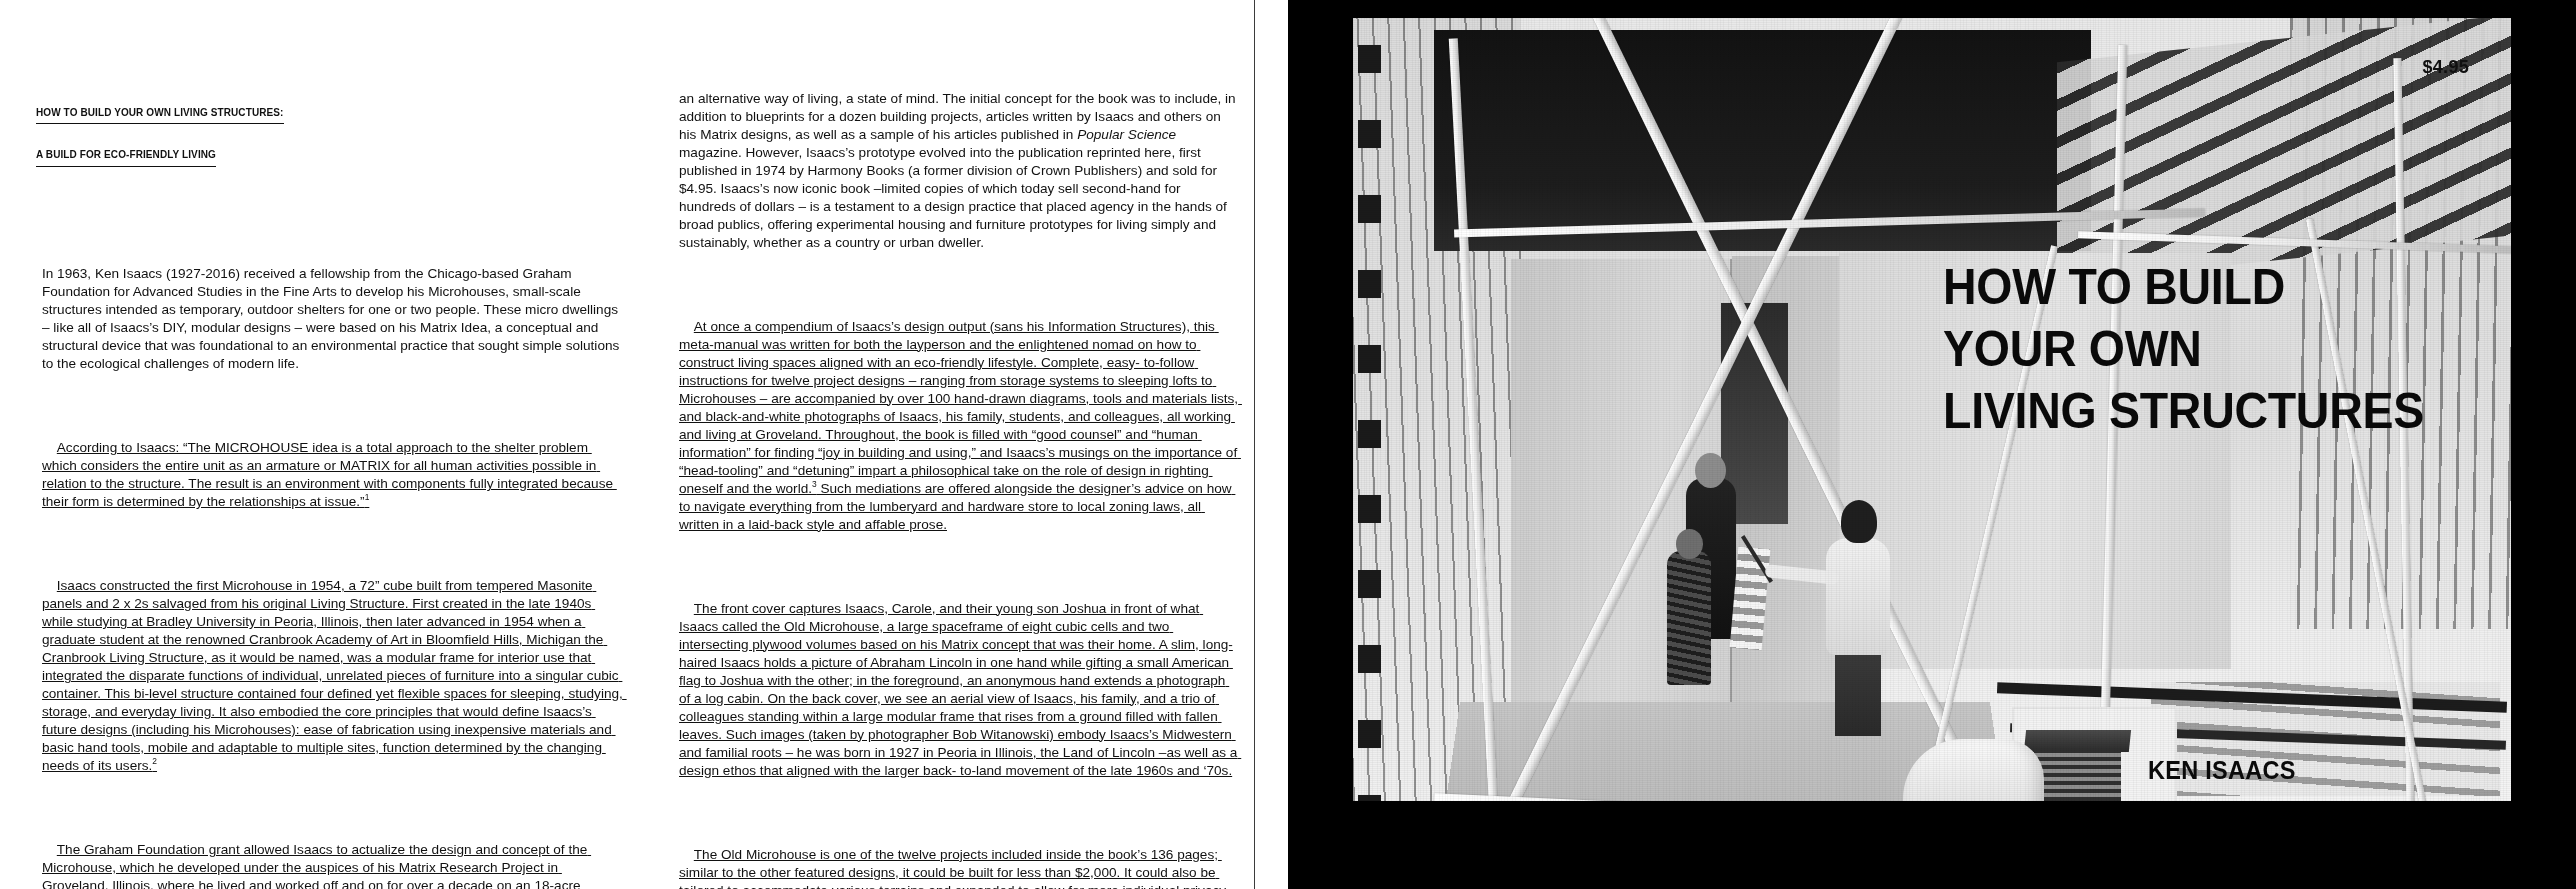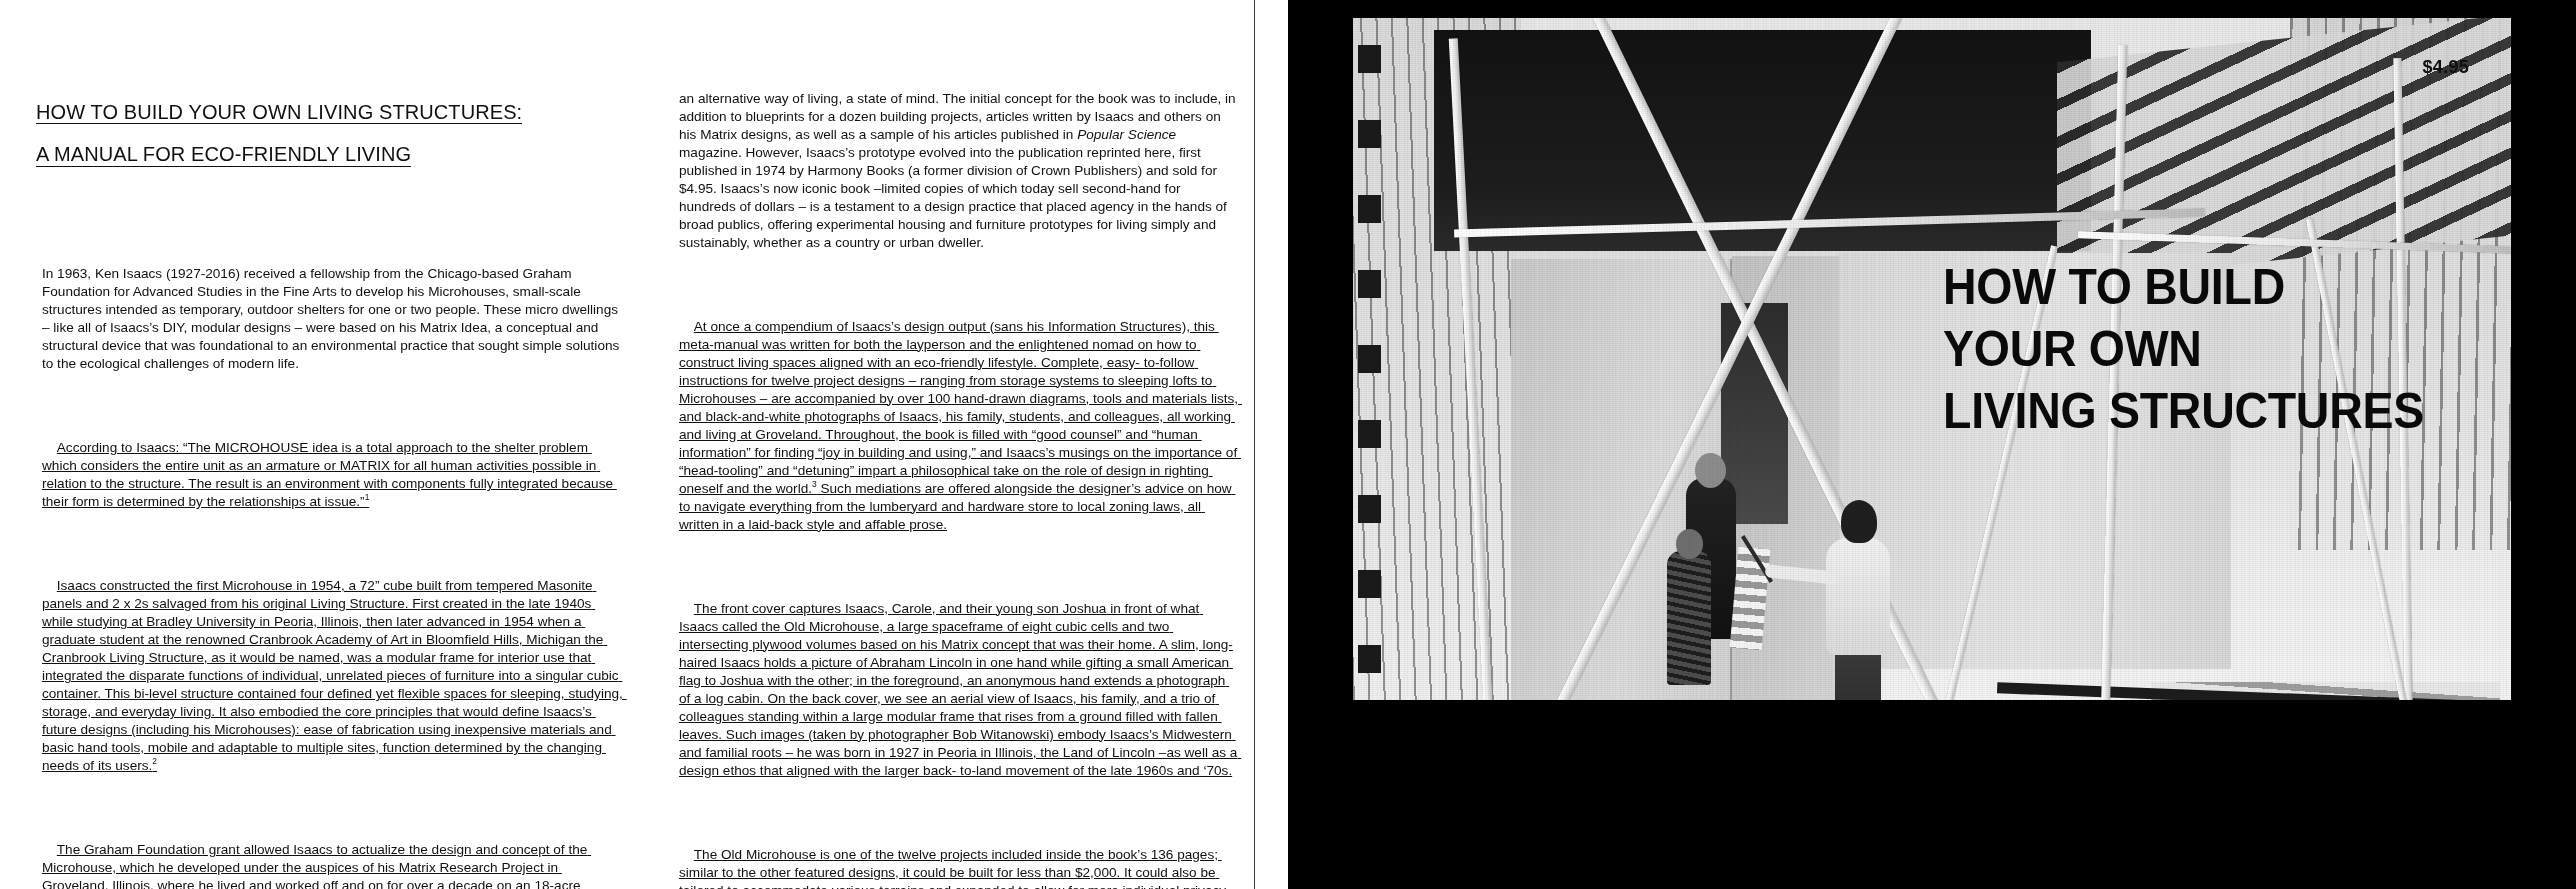--- a/index.html
+++ b/index.html
@@ -38,26 +38,27 @@
     color: #111111;
     text-align: left;
     -webkit-hyphens: none;
     hyphens: none;
     white-space: pre-wrap;
   }
   #col-1 { left: 36px;  width: 594px; }
   #col-2 { left: 673px; width: 572px; top: 29.5px; }
 
   .heading {
-    font-size: 20px;
+    font-size: 10px;
     line-height: 19px;
     letter-spacing: 0.1px;
     color: #111111;
     margin: 0 0 19px 0;
     white-space: pre-line;
+    font-weight: bold;
   }
   .heading .hline {
     display: block;
     border-bottom: 1.1px solid #111111;
     padding-bottom: 1.7px;
     width: fit-content;
   }
   .heading .hline + .hline { margin-top: 2.3px; }
 
   p.para {
@@ -76,21 +77,21 @@
   #cover-page {
     position: absolute;
     left: 1288px; top: 0;
     width: 1288px; height: 890px;
     background: #000000;
     overflow: hidden;
   }
   #cover-photo {
     position: absolute;
     left: 65px; top: 18px;
-    width: 1158px; height: 682px;
+    width: 1158px; height: 783px;
     background: #cfcfcf;
     overflow: hidden;
   }
 
   
   .ph { position: absolute; }
 
   
   #scene-bg {
     left:0; top:0; width:100%; height:100%;
@@ -325,21 +326,21 @@
 <body>
 
 <div id="spread">
 
   <div id="text-page">
 
     <div class="col" id="col-1">
 
       <div class="heading">
         <span class="hline">HOW TO BUILD YOUR OWN LIVING STRUCTURES:</span>
-        <span class="hline">A MANUAL FOR ECO-FRIENDLY LIVING</span>
+        <span class="hline">A BUILD FOR ECO-FRIENDLY LIVING</span>
       </div>
 
       <p class="para"><span>In 1963, Ken Isaacs (1927-2016) received a fellowship from the Chicago-based Graham Foundation for Advanced Studies in the Fine Arts to develop his Microhouses, small-scale structures intended as temporary, outdoor shelters for one or two people. These micro dwellings – like all of Isaacs’s DIY, modular designs – were based on his Matrix Idea, a conceptual and structural device that was foundational to an environmental practice that sought simple solutions to the ecological challenges of modern life.</span></p>
 
       <p class="para indent"><span>According to Isaacs: “The MICROHOUSE idea is a total approach to the shelter problem which considers the entire unit as an armature or MATRIX for all human activities possible in relation to the structure. The result is an environment with components fully integrated because their form is determined by the relationships at issue.”</span><sup class="fn">1</sup></p>
 
       <p class="para indent"><span>Isaacs constructed the first Microhouse in 1954, a 72” cube built from tempered Masonite panels and 2 x 2s salvaged from his original Living Structure. First created in the late 1940s while studying at Bradley University in Peoria, Illinois, then later advanced in 1954 when a graduate student at the renowned Cranbrook Academy of Art in Bloomfield Hills, Michigan the Cranbrook Living Structure, as it would be named, was a modular frame for interior use that integrated the disparate functions of individual, unrelated pieces of furniture into a singular cubic container. This bi-level structure contained four defined yet flexible spaces for sleeping, studying, storage, and everyday living. It also embodied the core principles that would define Isaacs’s future designs (including his Microhouses): ease of fabrication using inexpensive materials and basic hand tools, mobile and adaptable to multiple sites, function determined by the changing needs of its users.</span><sup class="fn">2</sup></p>
 
       <p class="para indent"><span>The Graham Foundation grant allowed Isaacs to actualize the design and concept of the Microhouse, which he developed under the auspices of his Matrix Research Project in Groveland, Illinois, where he lived and worked off and on for over a decade on an 18-acre expanse of land owned by his family near the Illinois River. Isaacs bought the timbered land with his mother and father, both of whom were instrumental in instilling the designer’s unwavering commitment to simplicity and love for the Midwestern landscape. Here, with a small group of students, friends and neighbors, his wives, Barbara then Carole, Isaacs created a microcommunity of designers and builders dedicated to researching alternative solutions to living lightly upon Earth and in harmony with the land.</span></p>
 

